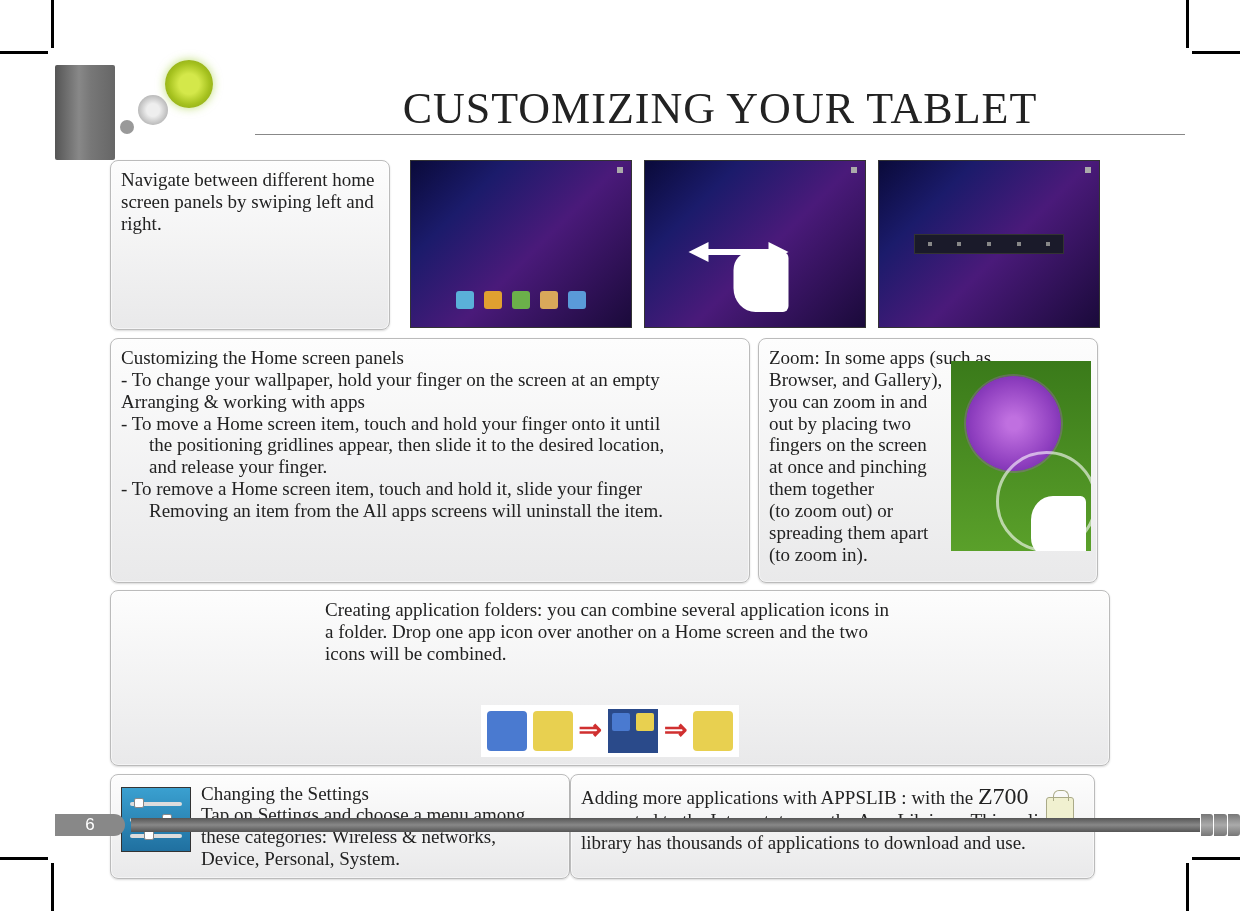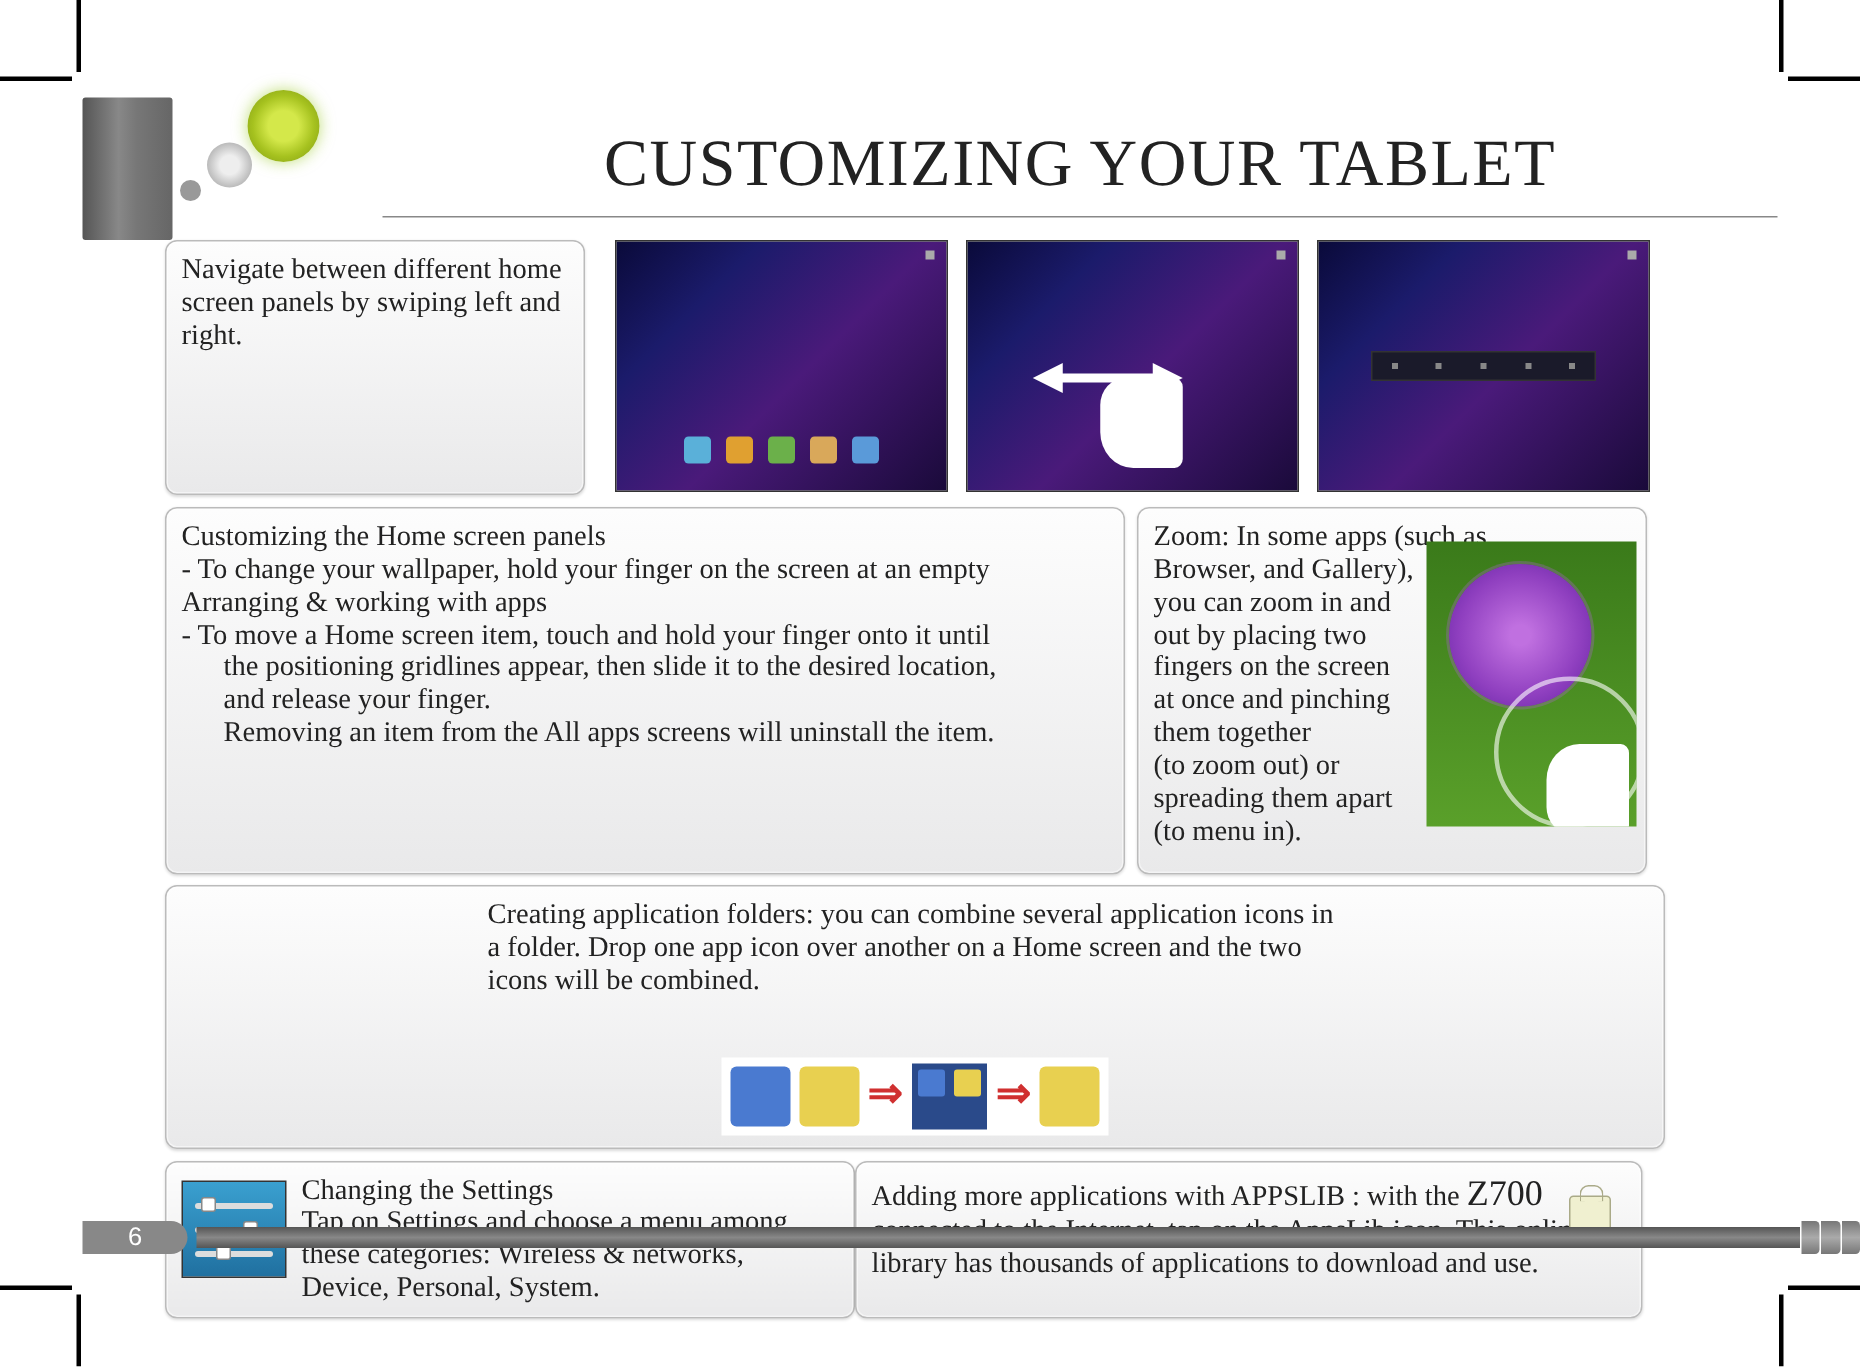--- a/index.html
+++ b/index.html
@@ -67,21 +67,20 @@
   .page-title {
     position: absolute;
     left: 200px;
     right: 0;
     top: 18px;
     font-size: 44px;
     letter-spacing: 1px;
     text-align: center;
     color: #222;
     border-bottom: 1px solid #888;
-    padding-bottom: 10px;
   }
   
   .content { margin-top: 0px; }
   
   .box {
     background: linear-gradient(to bottom, #fdfdfd 0%, #e9e9ea 100%);
     border: 1px solid #bbb;
     border-radius: 8px;
     padding: 8px 10px;
     font-size: 19px;
@@ -290,34 +289,35 @@
     </div>
 
     <div class="row2">
       <div class="box box-left">
         <div>Customizing the Home screen panels</div>
         <div>- To change your wallpaper, hold your finger on the screen at an empty</div>
         <div>Arranging &amp; working with apps</div>
         <div>- To move a Home screen item, touch and hold your finger onto it until</div>
         <div class="sub-indent">the positioning gridlines appear, then slide it to the desired location,</div>
         <div class="sub-indent">and release your finger.</div>
+        <div>- To remove a Home screen item, touch and hold it, slide your finger</div>
         <div class="sub-indent">Removing an item from the All apps screens will uninstall the item.</div>
       </div>
       <div class="box box-right">
         <div>Zoom: In some apps (such as</div>
         <div>Browser, and Gallery),</div>
         <div class="zoom-text">
           <div>you can zoom in and</div>
           <div>out by placing two</div>
           <div>fingers on the screen</div>
           <div>at once and pinching</div>
           <div>them together</div>
           <div>(to zoom out) or</div>
           <div>spreading them apart</div>
-          <div>(to menu in).</div>
+          <div>(to zoom in).</div>
         </div>
         <div class="flower-img">
           <div class="flower-hand"></div>
         </div>
       </div>
     </div>
 
     <div class="row3">
       <div class="box">
         <div class="folder-text">Creating application folders: you can combine several application icons in a folder. Drop one app icon over another on a Home screen and the two icons will be combined.</div>

